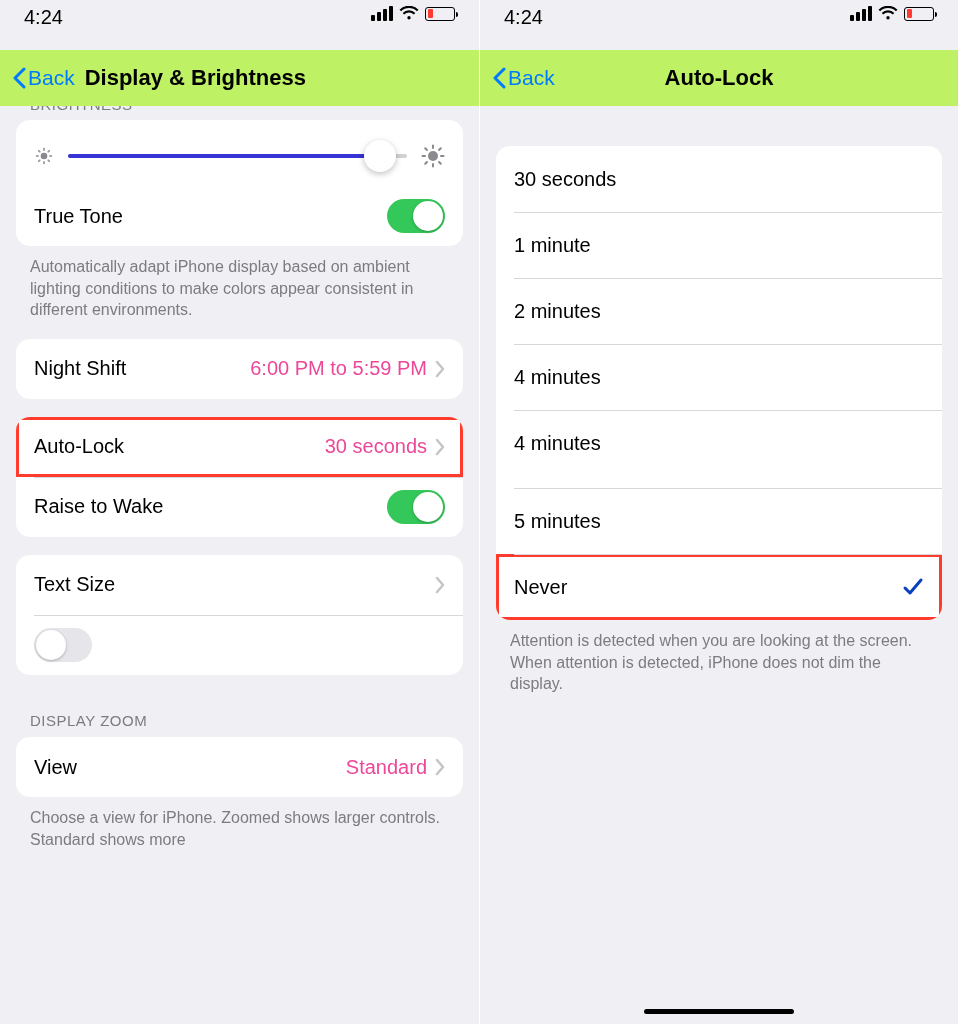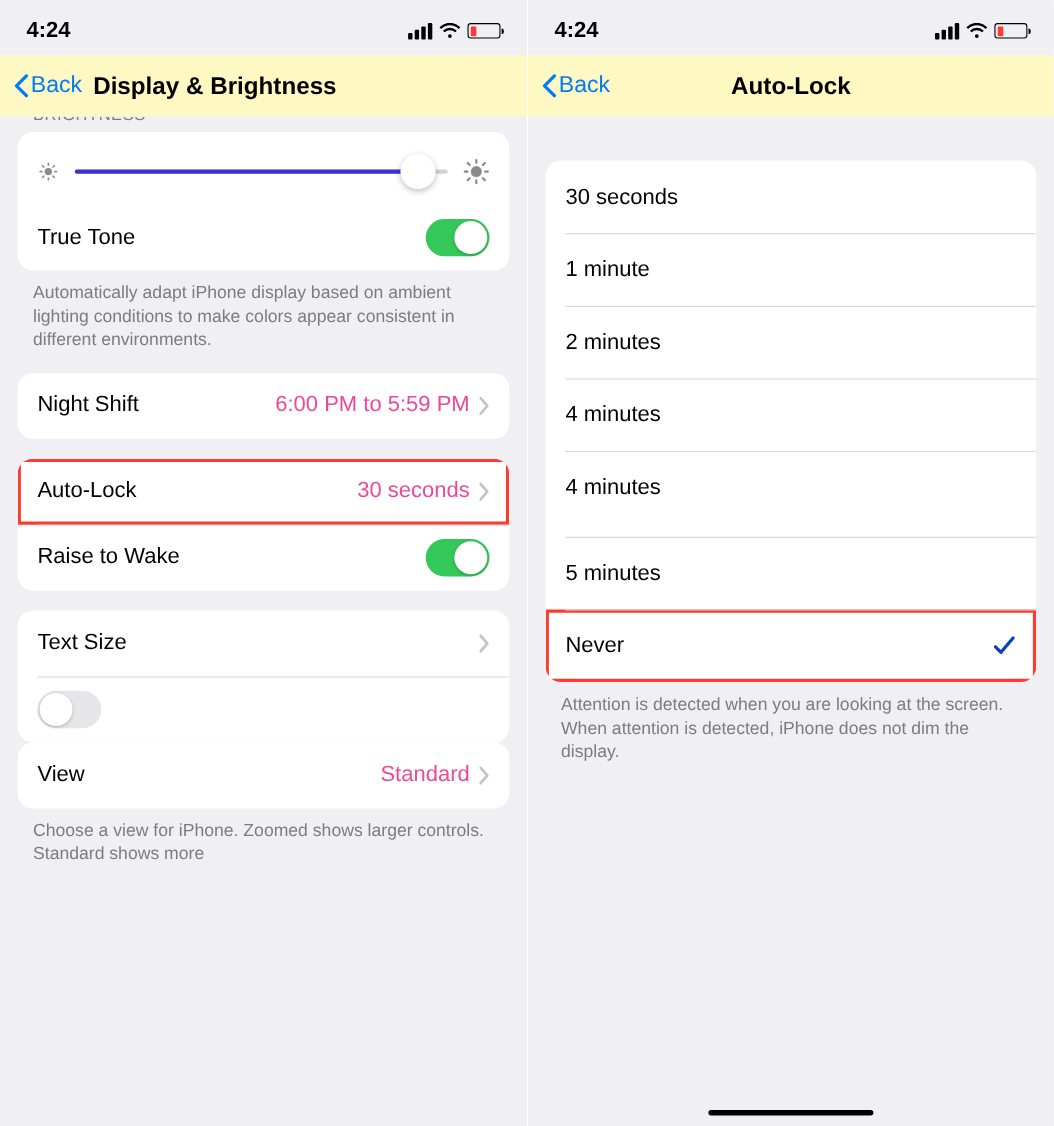--- a/index.html
+++ b/index.html
@@ -19,26 +19,26 @@
     display: flex;
     flex-direction: column;
     overflow: hidden;
   }
   .phone + .phone { border-left: 1px solid #fff; }
 
   
   .status-bar {
     height: 44px;
     display: flex;
-    align-items: center;
+    align-items: flex-start;
     justify-content: space-between;
     padding: 0 24px;
     background: #efeff4;
     font-size: 20px;
-    font-weight: 700;
+    font-weight: 400;
     margin-top: 6px;
   }
   .status-right { display: flex; align-items: center; gap: 6px; }
   .sig-bars { display: flex; align-items: flex-end; gap: 2px; }
   .sig-bars span { width: 4px; background: #000; border-radius: 1px; }
   .sig-bars span:nth-child(1){height:6px}
   .sig-bars span:nth-child(2){height:9px}
   .sig-bars span:nth-child(3){height:12px}
   .sig-bars span:nth-child(4){height:15px}
   .wifi-icon svg { display:block; }
@@ -56,21 +56,21 @@
     width: 5px; background:#ff3b30; border-radius:1px;
   }
 
   
   .nav-bar {
     height: 56px;
     display: flex;
     align-items: center;
     padding: 0 12px;
     position: relative;
-    background: #fef9c3;
+    background: #bef264;
   }
   .back-btn {
     display:flex; align-items:center; gap:2px;
     color:#007aff; font-size:21px; cursor:pointer;
   }
   .back-btn svg { display:block; }
   .nav-title {
     font-size: 22px; font-weight:600;
     margin-left: 10px;
   }
@@ -300,20 +300,21 @@
             </svg>
           </span>
       </div>
       <div class="row">
         <div class="toggle">
             <div class="knob"></div>
           </div>
       </div>
     </div>
 
+    <div class="group-header">DISPLAY ZOOM</div>
     <div class="section-group" style="margin-top:0">
       <div class="row">
         <span class="label">View</span>
         <span class="value">Standard</span>
         <span class="chevron">
             <svg width="10" height="18" viewBox="0 0 10 18">
               <path d="M2 2l6 7-6 7" stroke="#c5c5c8" stroke-width="2.5" fill="none" stroke-linecap="round" stroke-linejoin="round"></path>
             </svg>
           </span>
       </div>

